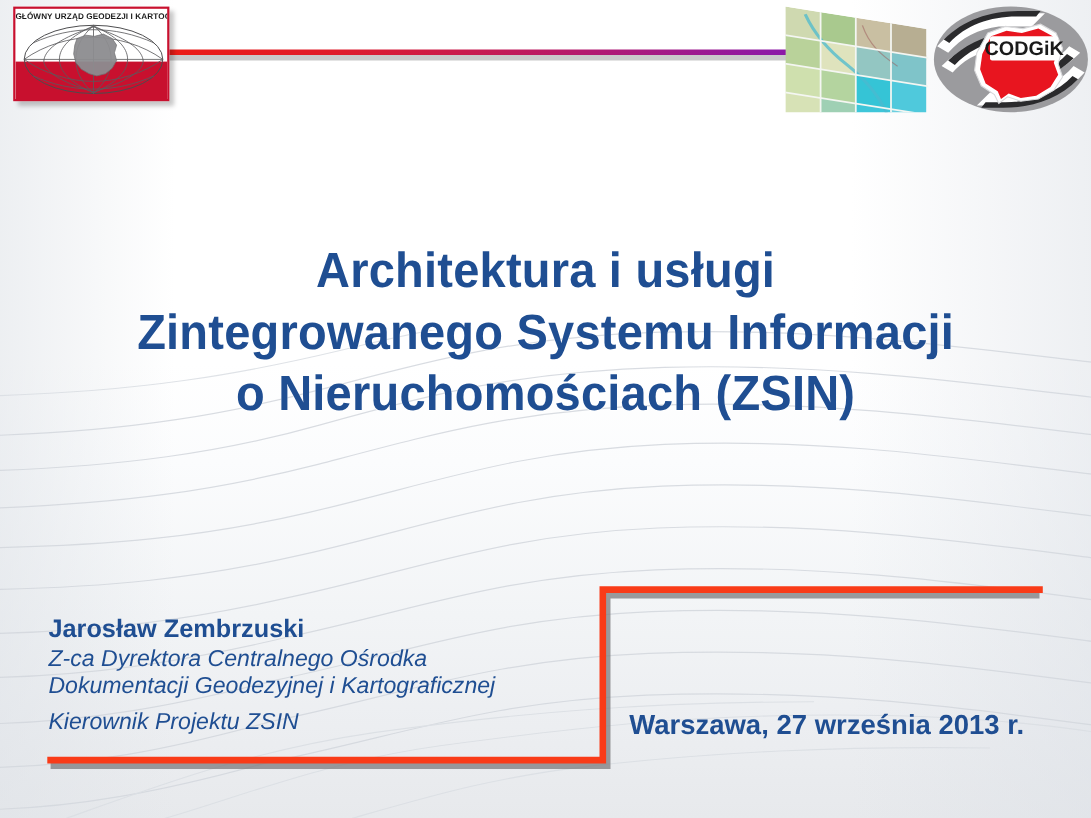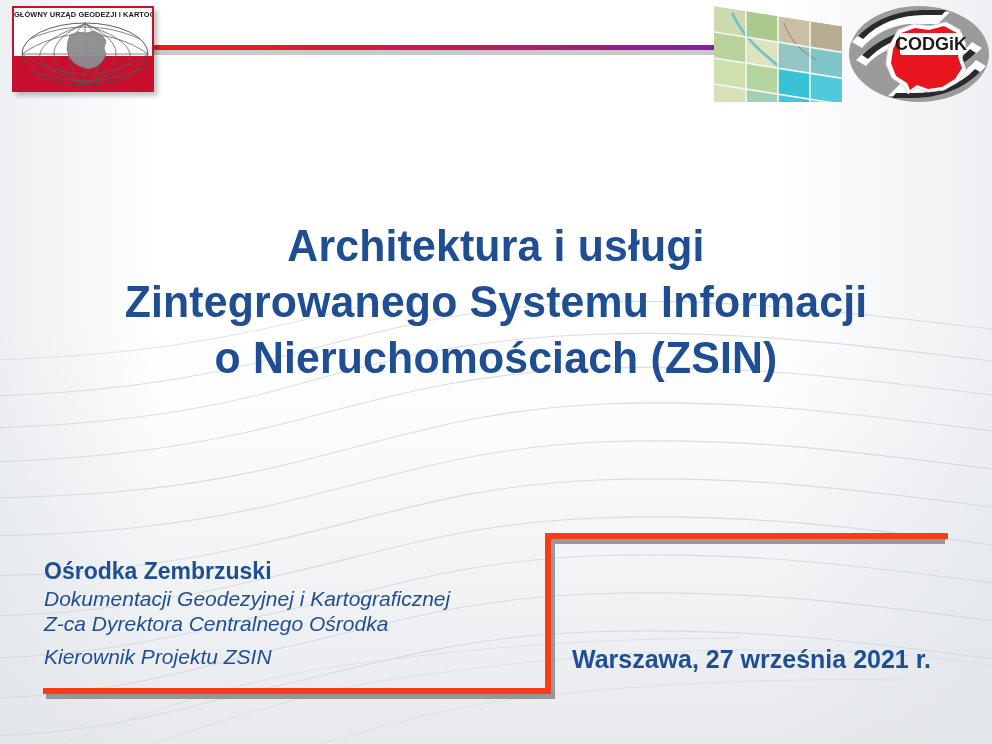--- a/index.html
+++ b/index.html
@@ -309,21 +309,21 @@
     <g stroke="#7b7b7d" stroke-width="6" fill="none" opacity=".75">
       <path d="M945,36 L552,36 L552,191 L46,191"></path>
     </g>
 
     <g stroke="#f93b18" stroke-width="6" fill="none" stroke-linecap="square">
       <path d="M945,31 L548,31 L548,186 L46,186"></path>
     </g>
   </svg>
 
   <div class="author">
-    <div class="author-name">Ośrodka Zembrzuski</div>
+    <div class="author-name">Jarosław Zembrzuski</div>
+    <div class="author-role">Z-ca Dyrektora  Centralnego Ośrodka</div>
     <div class="author-role">Dokumentacji Geodezyjnej i Kartograficznej</div>
-    <div class="author-role">Z-ca Dyrektora  Centralnego Ośrodka</div>
     <div class="author-role2">Kierownik Projektu ZSIN</div>
   </div>
 
-  <div class="placedate">Warszawa, 27 września 2021 r.</div>
+  <div class="placedate">Warszawa, 27 września 2013 r.</div>
 
 </div>
 
 </body></html>

